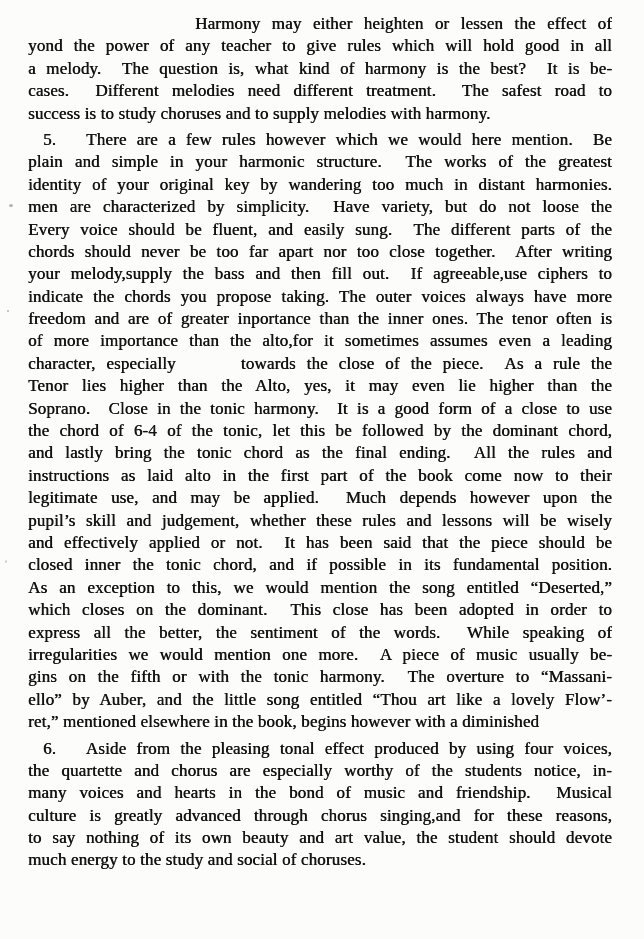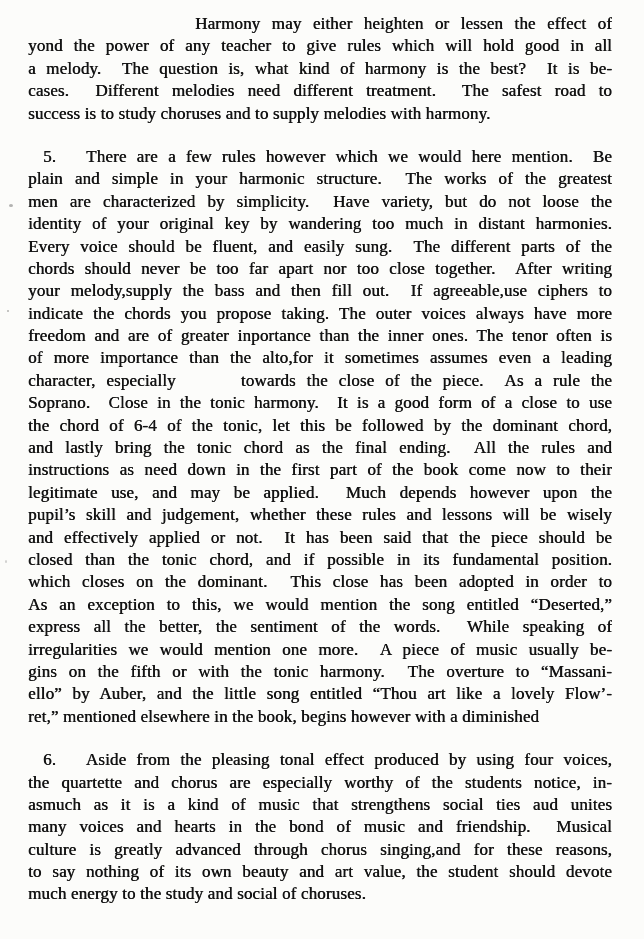--- a/index.html
+++ b/index.html
@@ -13,21 +13,21 @@
     width: 644px;
     height: 939px;
     box-sizing: border-box;
     padding: 13px 32px 0 28px;
     background: #fcfcfa;
     color: #141414;
     overflow: hidden;
     text-shadow: 0.45px 0 0 currentColor; 
   }
   .paragraph { margin: 0; }
-  .paragraph + .paragraph { margin-top: 21px; }
+  .paragraph + .paragraph { margin-top: 4px; }
   .line {
     font-size: 17px;
     line-height: 22.4px;
     height: 22.4px;
     overflow: hidden;
     letter-spacing: 0.15px;
     text-align: justify;
     text-align-last: justify;
     -moz-text-align-last: justify;
   }
@@ -58,48 +58,48 @@
       <div class="paragraph">
         <div class="line indent-large">Harmony may either heighten or lessen the effect of</div>
         <div class="line">yond the power of any teacher to give rules which will hold good in all</div>
         <div class="line">a melody.&nbsp; The question is, what kind of harmony is the best?&nbsp; It is be-</div>
         <div class="line">cases.&nbsp; Different melodies need different treatment.&nbsp; The safest road to</div>
         <div class="line">success is to study choruses and to supply melodies with harmony.</div>
       </div>
       <div class="paragraph">
         <div class="line indent-small">5.&nbsp;&nbsp; There are a few rules however which we would here mention.&nbsp; Be</div>
         <div class="line">plain and simple in your harmonic structure.&nbsp; The works of the greatest</div>
+        <div class="line">identity of your original key by wandering too much in distant harmonies.</div>
         <div class="line">men are characterized by simplicity.&nbsp; Have variety, but do not loose the</div>
-        <div class="line">identity of your original key by wandering too much in distant harmonies.</div>
         <div class="line">Every voice should be fluent, and easily sung.&nbsp; The different parts of the</div>
         <div class="line">chords should never be too far apart nor too close together.&nbsp; After writing</div>
         <div class="line">your melody,supply the bass and then fill out.&nbsp; If agreeable,use ciphers to</div>
         <div class="line">indicate the chords you propose taking. The outer voices always have more</div>
         <div class="line">freedom and are of greater inportance than the inner ones. The tenor often is</div>
         <div class="line">of more importance than the alto,for it sometimes assumes even a leading</div>
         <div class="line">character, especially&nbsp;&nbsp;&nbsp;&nbsp;&nbsp; towards the close of the piece.&nbsp; As a rule the</div>
+        <div class="line">Tenor lies higher than the Alto, yes, it may even lie higher than the</div>
         <div class="line">Soprano.&nbsp; Close in the tonic harmony.&nbsp; It is a good form of a close to use</div>
         <div class="line">the chord of 6-4 of the tonic, let this be followed by the dominant chord,</div>
         <div class="line">and lastly bring the tonic chord as the final ending.&nbsp; All the rules and</div>
-        <div class="line">instructions as need down in the first part of the book come now to their</div>
+        <div class="line">instructions as laid alto in the first part of the book come now to their</div>
         <div class="line">legitimate use, and may be applied.&nbsp; Much depends however upon the</div>
         <div class="line">pupil’s skill and judgement, whether these rules and lessons will be wisely</div>
         <div class="line">and effectively applied or not.&nbsp; It has been said that the piece should be</div>
-        <div class="line">closed than the tonic chord, and if possible in its fundamental position.</div>
+        <div class="line">closed inner the tonic chord, and if possible in its fundamental position.</div>
+        <div class="line">As an exception to this, we would mention the song entitled “Deserted,”</div>
         <div class="line">which closes on the dominant.&nbsp; This close has been adopted in order to</div>
-        <div class="line">As an exception to this, we would mention the song entitled “Deserted,”</div>
         <div class="line">express all the better, the sentiment of the words.&nbsp; While speaking of</div>
         <div class="line">irregularities we would mention one more.&nbsp; A piece of music usually be-</div>
         <div class="line">gins on the fifth or with the tonic harmony.&nbsp; The overture to “Massani-</div>
         <div class="line">ello” by Auber, and the little song entitled “Thou art like a lovely Flow’-</div>
         <div class="line">ret,” mentioned elsewhere in the book, begins however with a diminished</div>
       </div>
       <div class="paragraph">
         <div class="line indent-small">6.&nbsp;&nbsp; Aside from the pleasing tonal effect produced by using four voices,</div>
         <div class="line">the quartette and chorus are especially worthy of the students notice, in-</div>
-        <div class="line">asmuch as it is a kind of music that strengthens social ties aud unites</div>
         <div class="line">many voices and hearts in the bond of music and friendship.&nbsp; Musical</div>
         <div class="line">culture is greatly advanced through chorus singing,and for these reasons,</div>
         <div class="line">to say nothing of its own beauty and art value, the student should devote</div>
         <div class="line">much energy to the study and social of choruses.</div>
       </div>
     </div>
 </div>
 
 </body></html>

